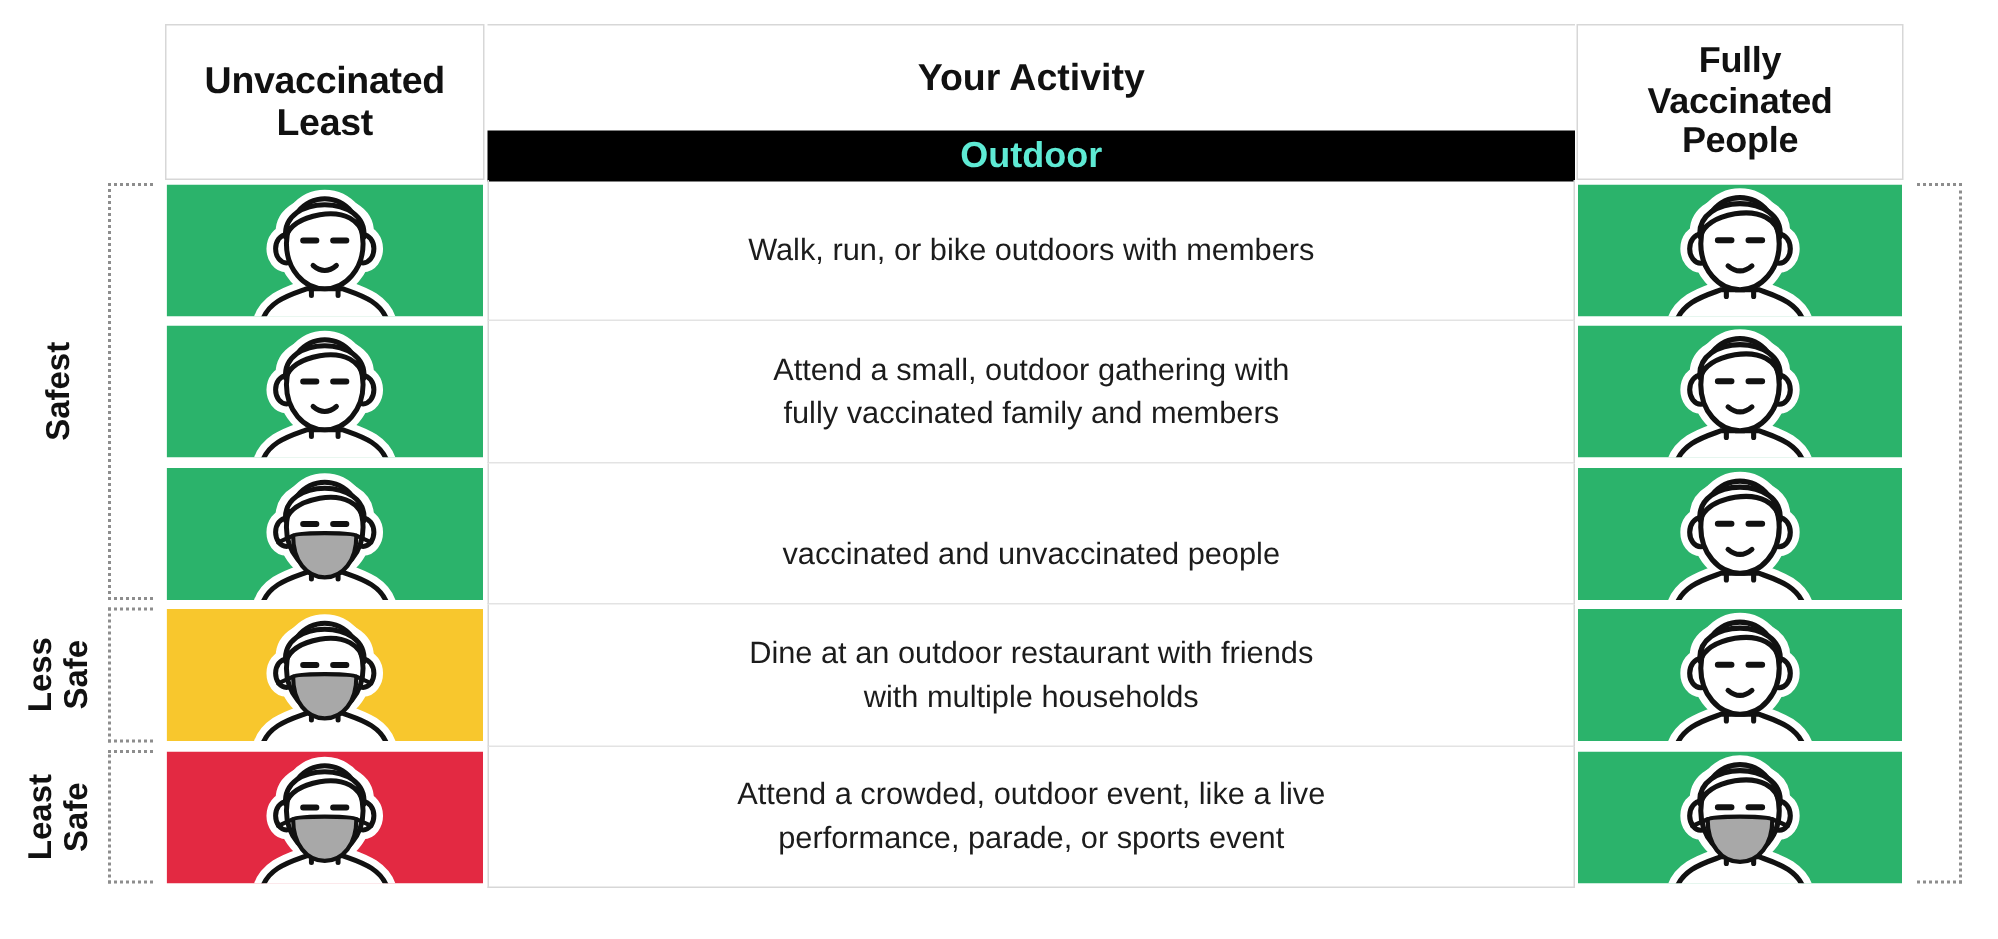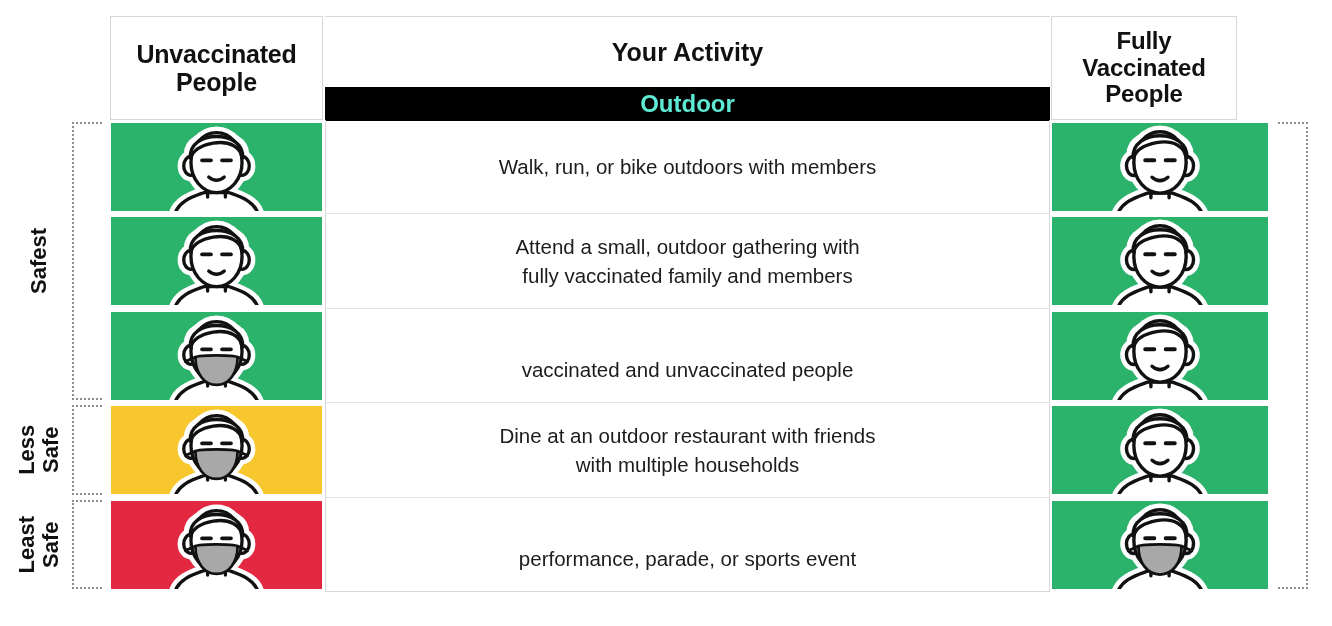--- a/index.html
+++ b/index.html
@@ -46,21 +46,21 @@
     align-items: center;
     justify-content: center;
     text-align: center;
     color: #111111;
     font-weight: bold;
     font-size: 25px;
     line-height: 1.12;
     letter-spacing: -0.2px;
   }
   .hdr-left  { left: 0px;    width: 213px; }
-  .hdr-right { left: 941px;  width: 186px; font-size: 24px; }
+  .hdr-right { left: 941px;  width: 218px; font-size: 24px; }
 
   .hdr-mid {
     position: absolute;
     left: 215px; top: 0;
     width: 725px;
     height: 104px;
     border: 1px solid #d7d7d7;
     border-left: none; border-right: none;
     background: #ffffff;
   }
@@ -182,21 +182,21 @@
       <div class="bracket-l" style="top: 499.6px; left: 72px; height: 89.4px;"></div>
       <div class="side-label" style="top: 499.6px; left: 8px; width: 62px; height: 89.4px;"><span>Least
 Safe</span></div>
       <div class="bracket-r" style="top: 122px; left: 1278px; height: 467px;"></div>
     </div>
 
   <div class="chart">
 
     <div class="header-row">
       <div class="hdr-left" style="white-space: pre-line;">Unvaccinated
-People</div>
+Least</div>
 
       <div class="hdr-mid">
         <div class="hdr-mid-title">Your Activity</div>
         <div class="hdr-mid-band">Outdoor</div>
       </div>
 
       <div class="hdr-right" style="white-space: pre-line;">Fully
 Vaccinated
 People</div>
     </div>
@@ -517,21 +517,21 @@
       <path d="M74 82 L90 82 M110 82 L126 82" stroke="#111" stroke-width="7" stroke-linecap="round"></path>
 
     <path d="M62 96 C62 92,138 92,138 96 C138 126,122 146,100 146 C78 146,62 126,62 96 Z" fill="#A8A8A8" stroke="#111" stroke-width="5" stroke-linejoin="round"></path>
     <path d="M62 96 L44 104 M138 96 L156 104" stroke="#111" stroke-width="5" stroke-linecap="round"></path>
 
     </g>
   </svg>
     </div>
 
     <div class="cell-text">
-      <div><br><span>performance, parade, or sports event</span></div>
+      <div><span>Attend a crowded, outdoor event, like a live</span><br><span>performance, parade, or sports event</span></div>
     </div>
 
     <div class="cell-icon right">
 
   <svg class="person-svg" viewBox="0 0 380 176" preserveAspectRatio="xMidYMid slice">
     <rect x="0" y="0" width="380" height="176" fill="#2BB36B"></rect>
     <g transform="translate(90,-6)">
 
       <g stroke="#fff" stroke-width="22" fill="#fff" stroke-linejoin="round" stroke-linecap="round">
         <path d="M24 182 C30 154,62 146,78 140 L122 140 C138 146,170 154,176 182 Z"></path>

